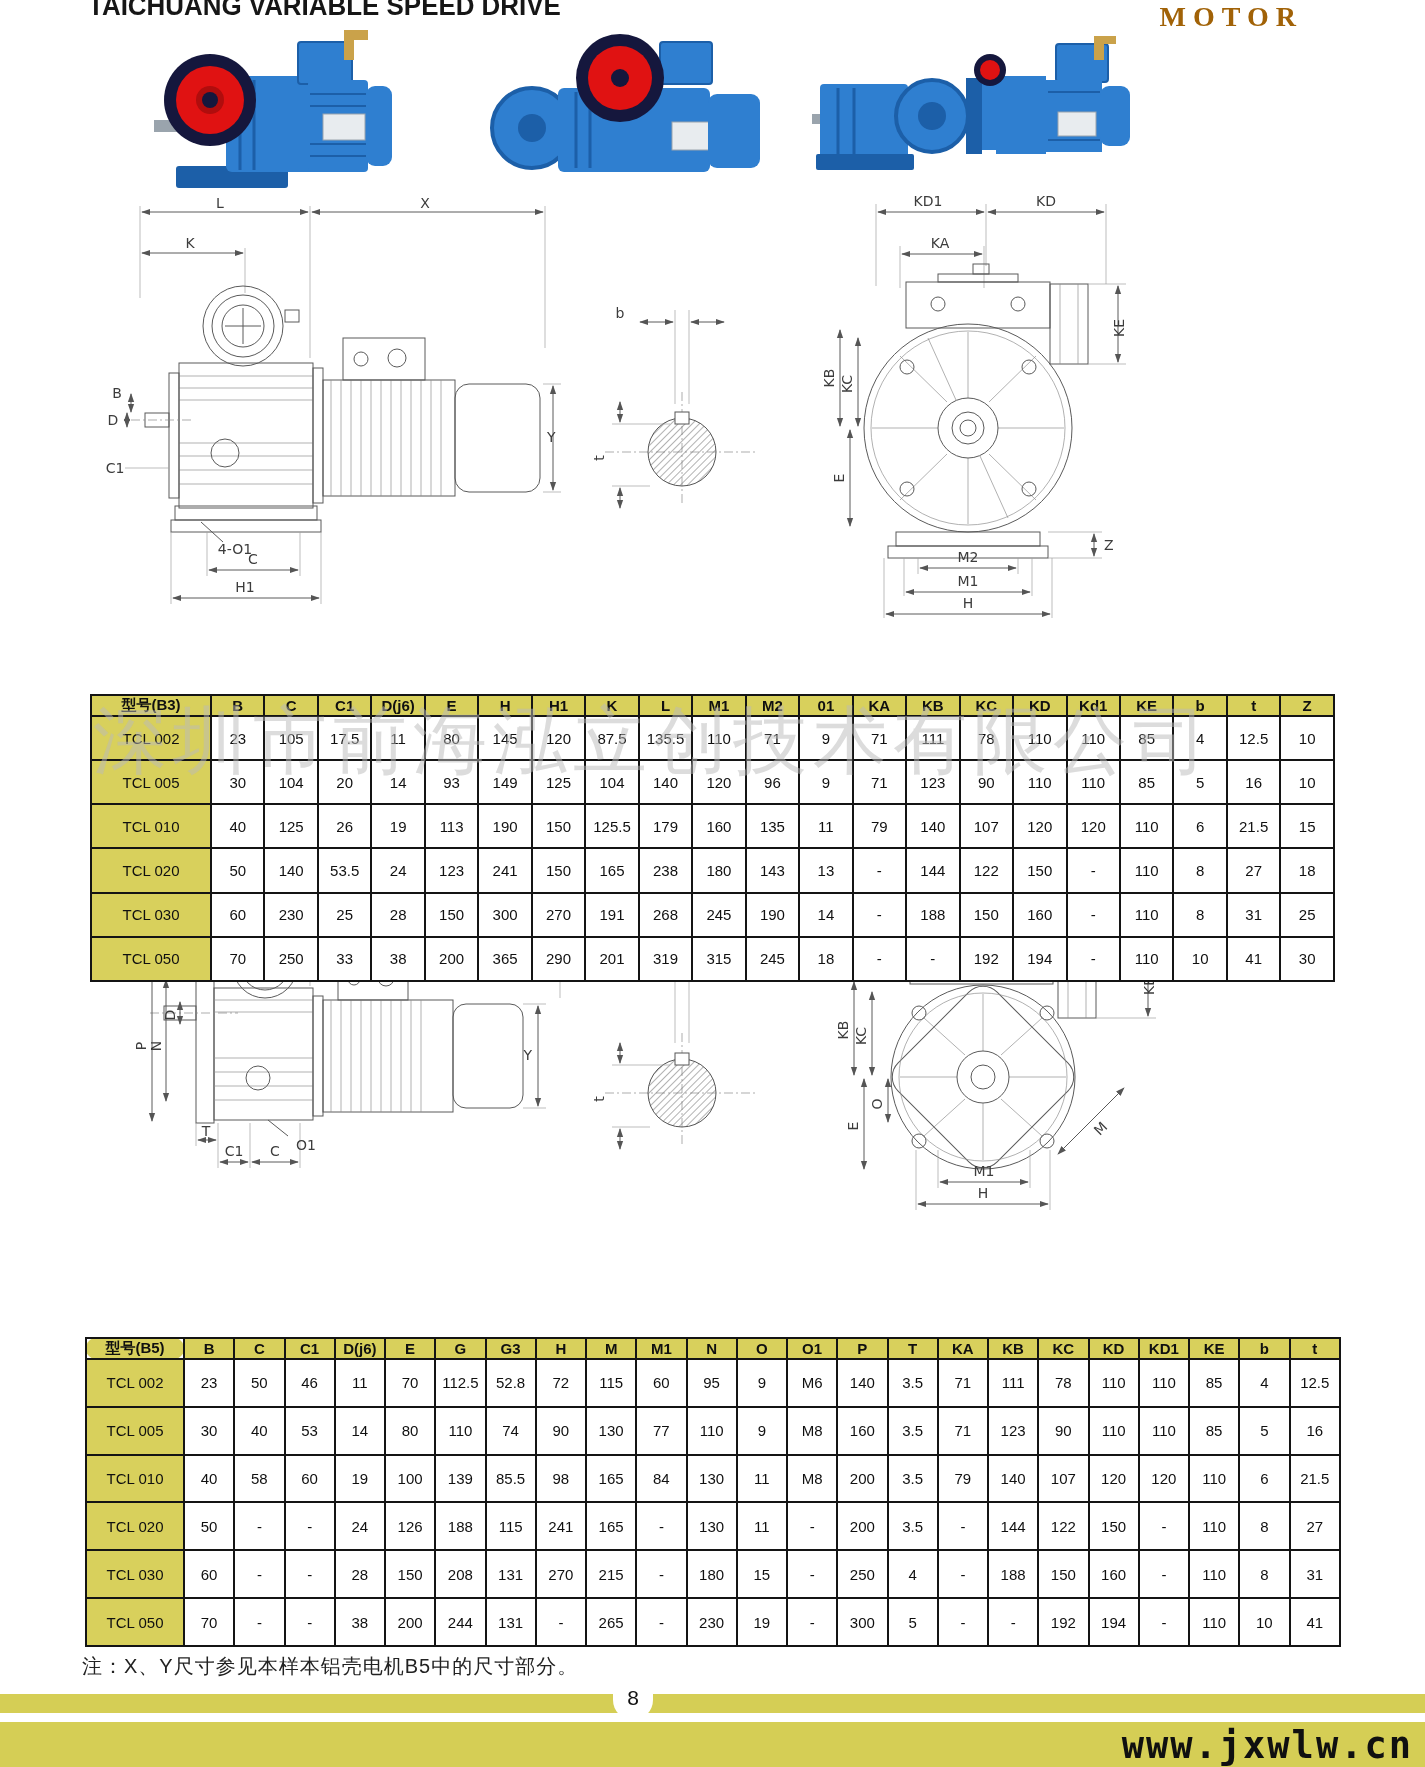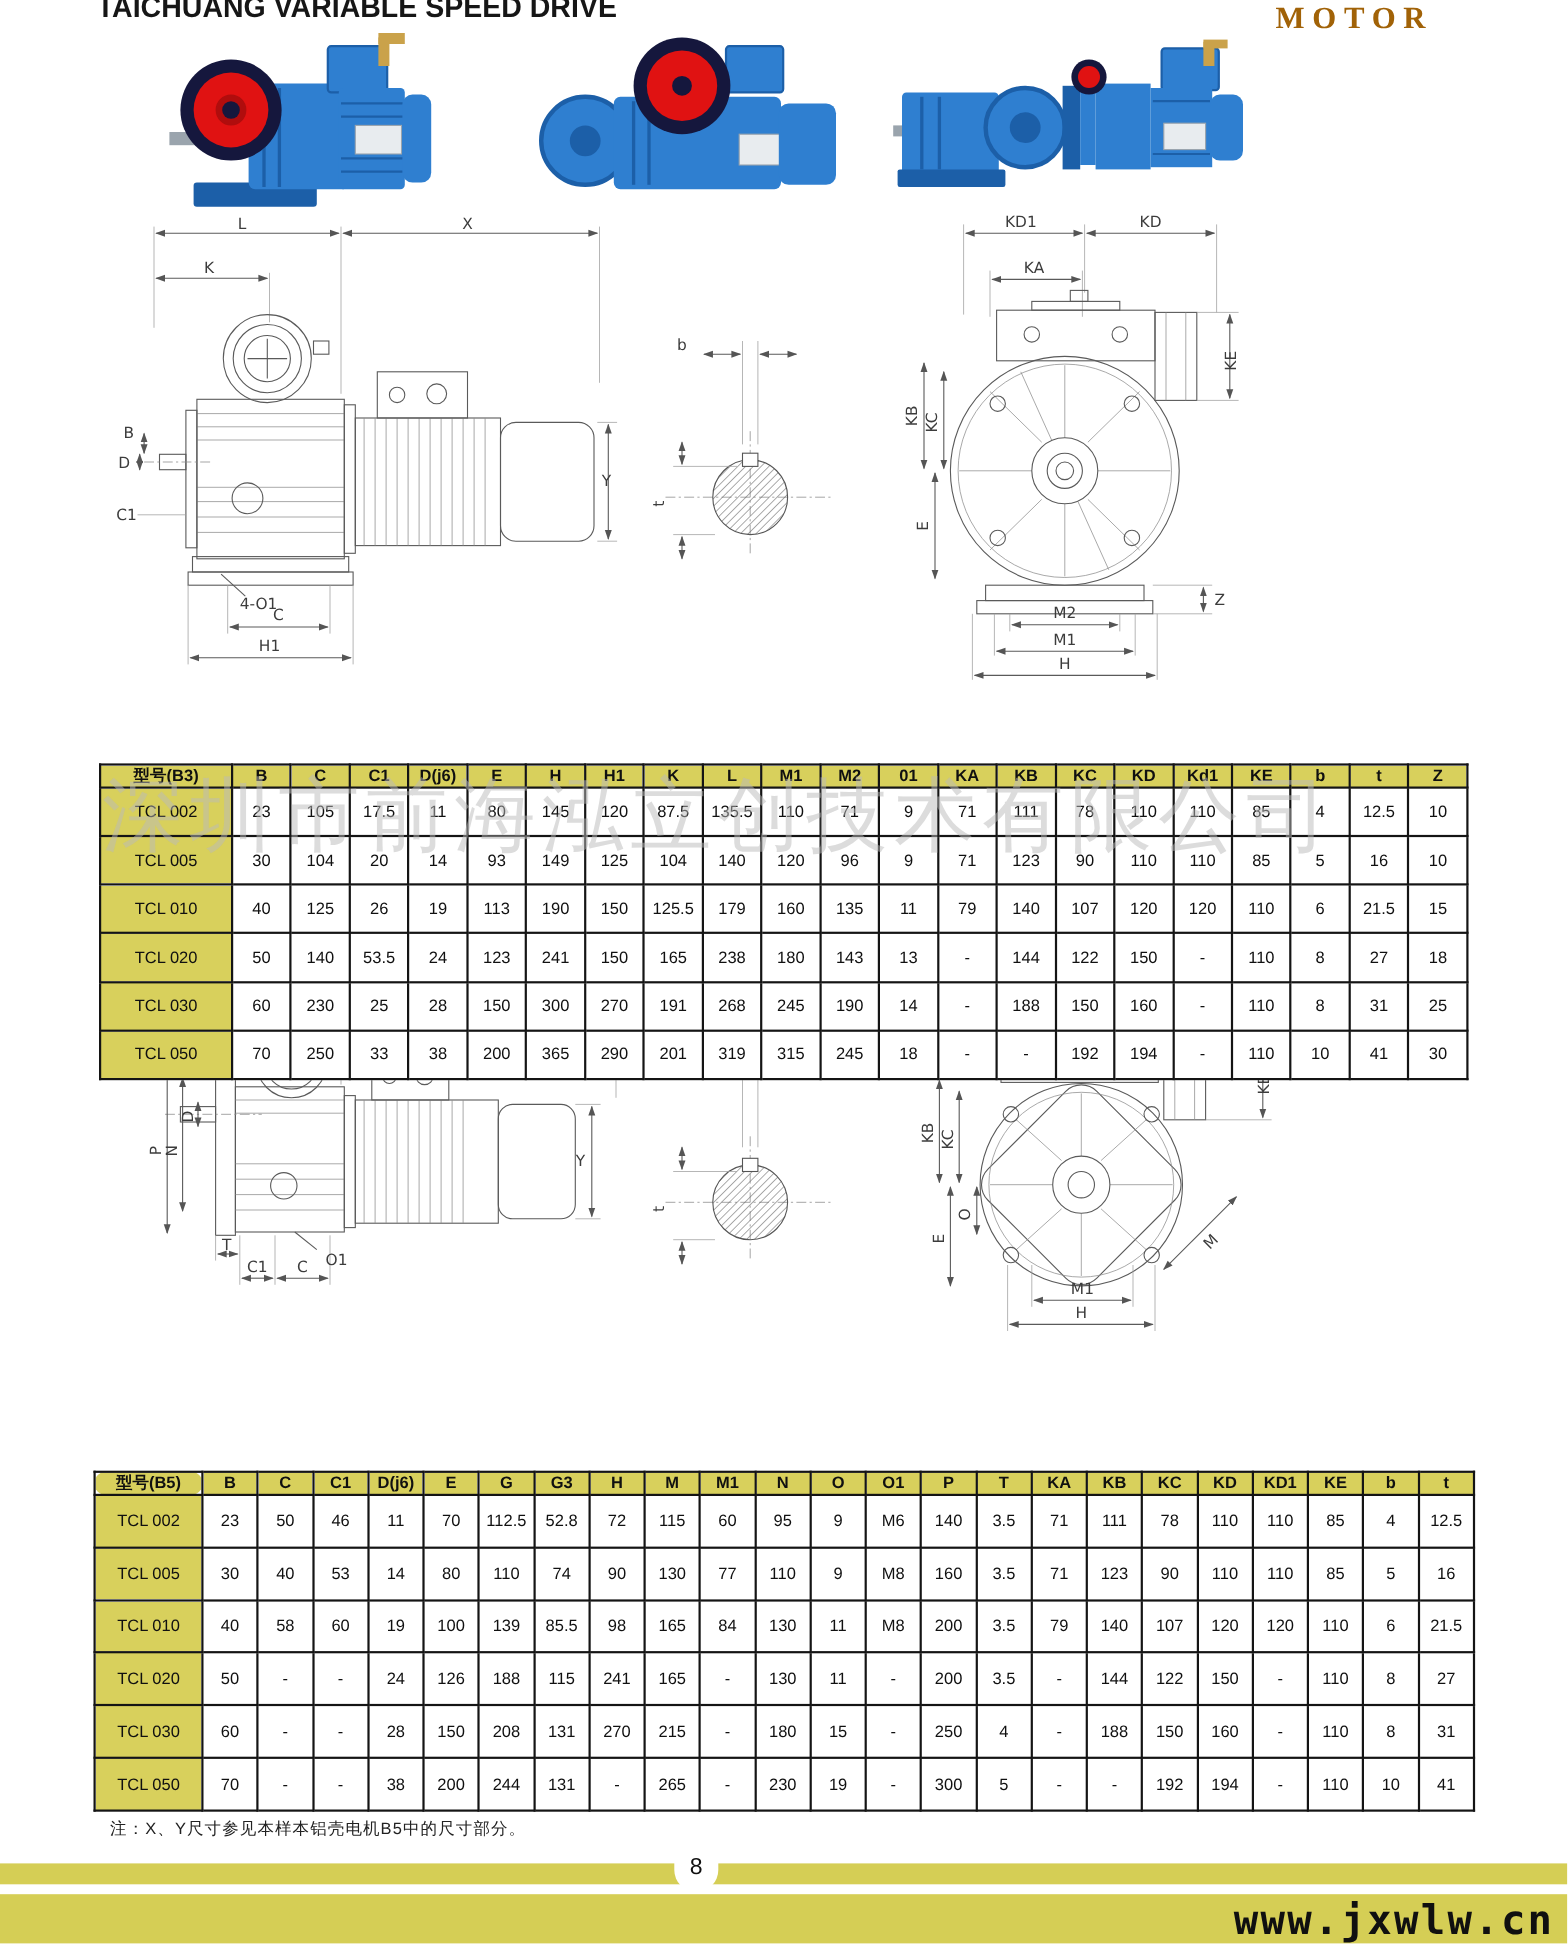--- a/index.html
+++ b/index.html
@@ -21,21 +21,21 @@
   .dims th, .dims td { border:2px solid #141414; text-align:center; vertical-align:middle;
                        padding:0; color:#101010; overflow:hidden; }
   .dims th { background:#d8d05c; font-size:15px; font-weight:bold;margin-left:32px; }
   .dims td { font-size:15px; }
   .dims td.model { background:#d8d05c; }
   #t-b3 { left:90px;  top:694px;  width:1245px; height:288px; }
   #t-b3 th:first-child { width:118px; }
   #t-b5 { left:85px;  top:1337px; width:1256px; height:310px; }
   #t-b5 th:first-child { width:96px;border-radius:10px; }
 
-  .note { left:100px; top:1653px; font-size:15px; color:#222; letter-spacing:1px; }
+  .note { left:82px; top:1653px; font-size:20px; color:#222; letter-spacing:1px; }
 
   .strip1 { left:0; top:1694px; width:1425px; height:19px; background:#d5ce55; }
   .notch  { left:613px; top:1692px; width:40px; height:28px; background:#fff; border-radius:0 0 20px 20px; }
   .pageno { left:613px; top:1686px; width:40px; text-align:center; font-size:21px; color:#111; }
   .strip2 { left:0; top:1722px; width:1425px; height:45px; background:#d5ce55; }
   .site   { right:12px; top:1724px; font-family:"DejaVu Sans Mono", monospace; font-weight:bold;
             font-size:37px; letter-spacing:2px; color:#101010; }
 
   svg { overflow:visible; }
   .ln  { stroke:#5a5a5a; stroke-width:1;   fill:none; }

